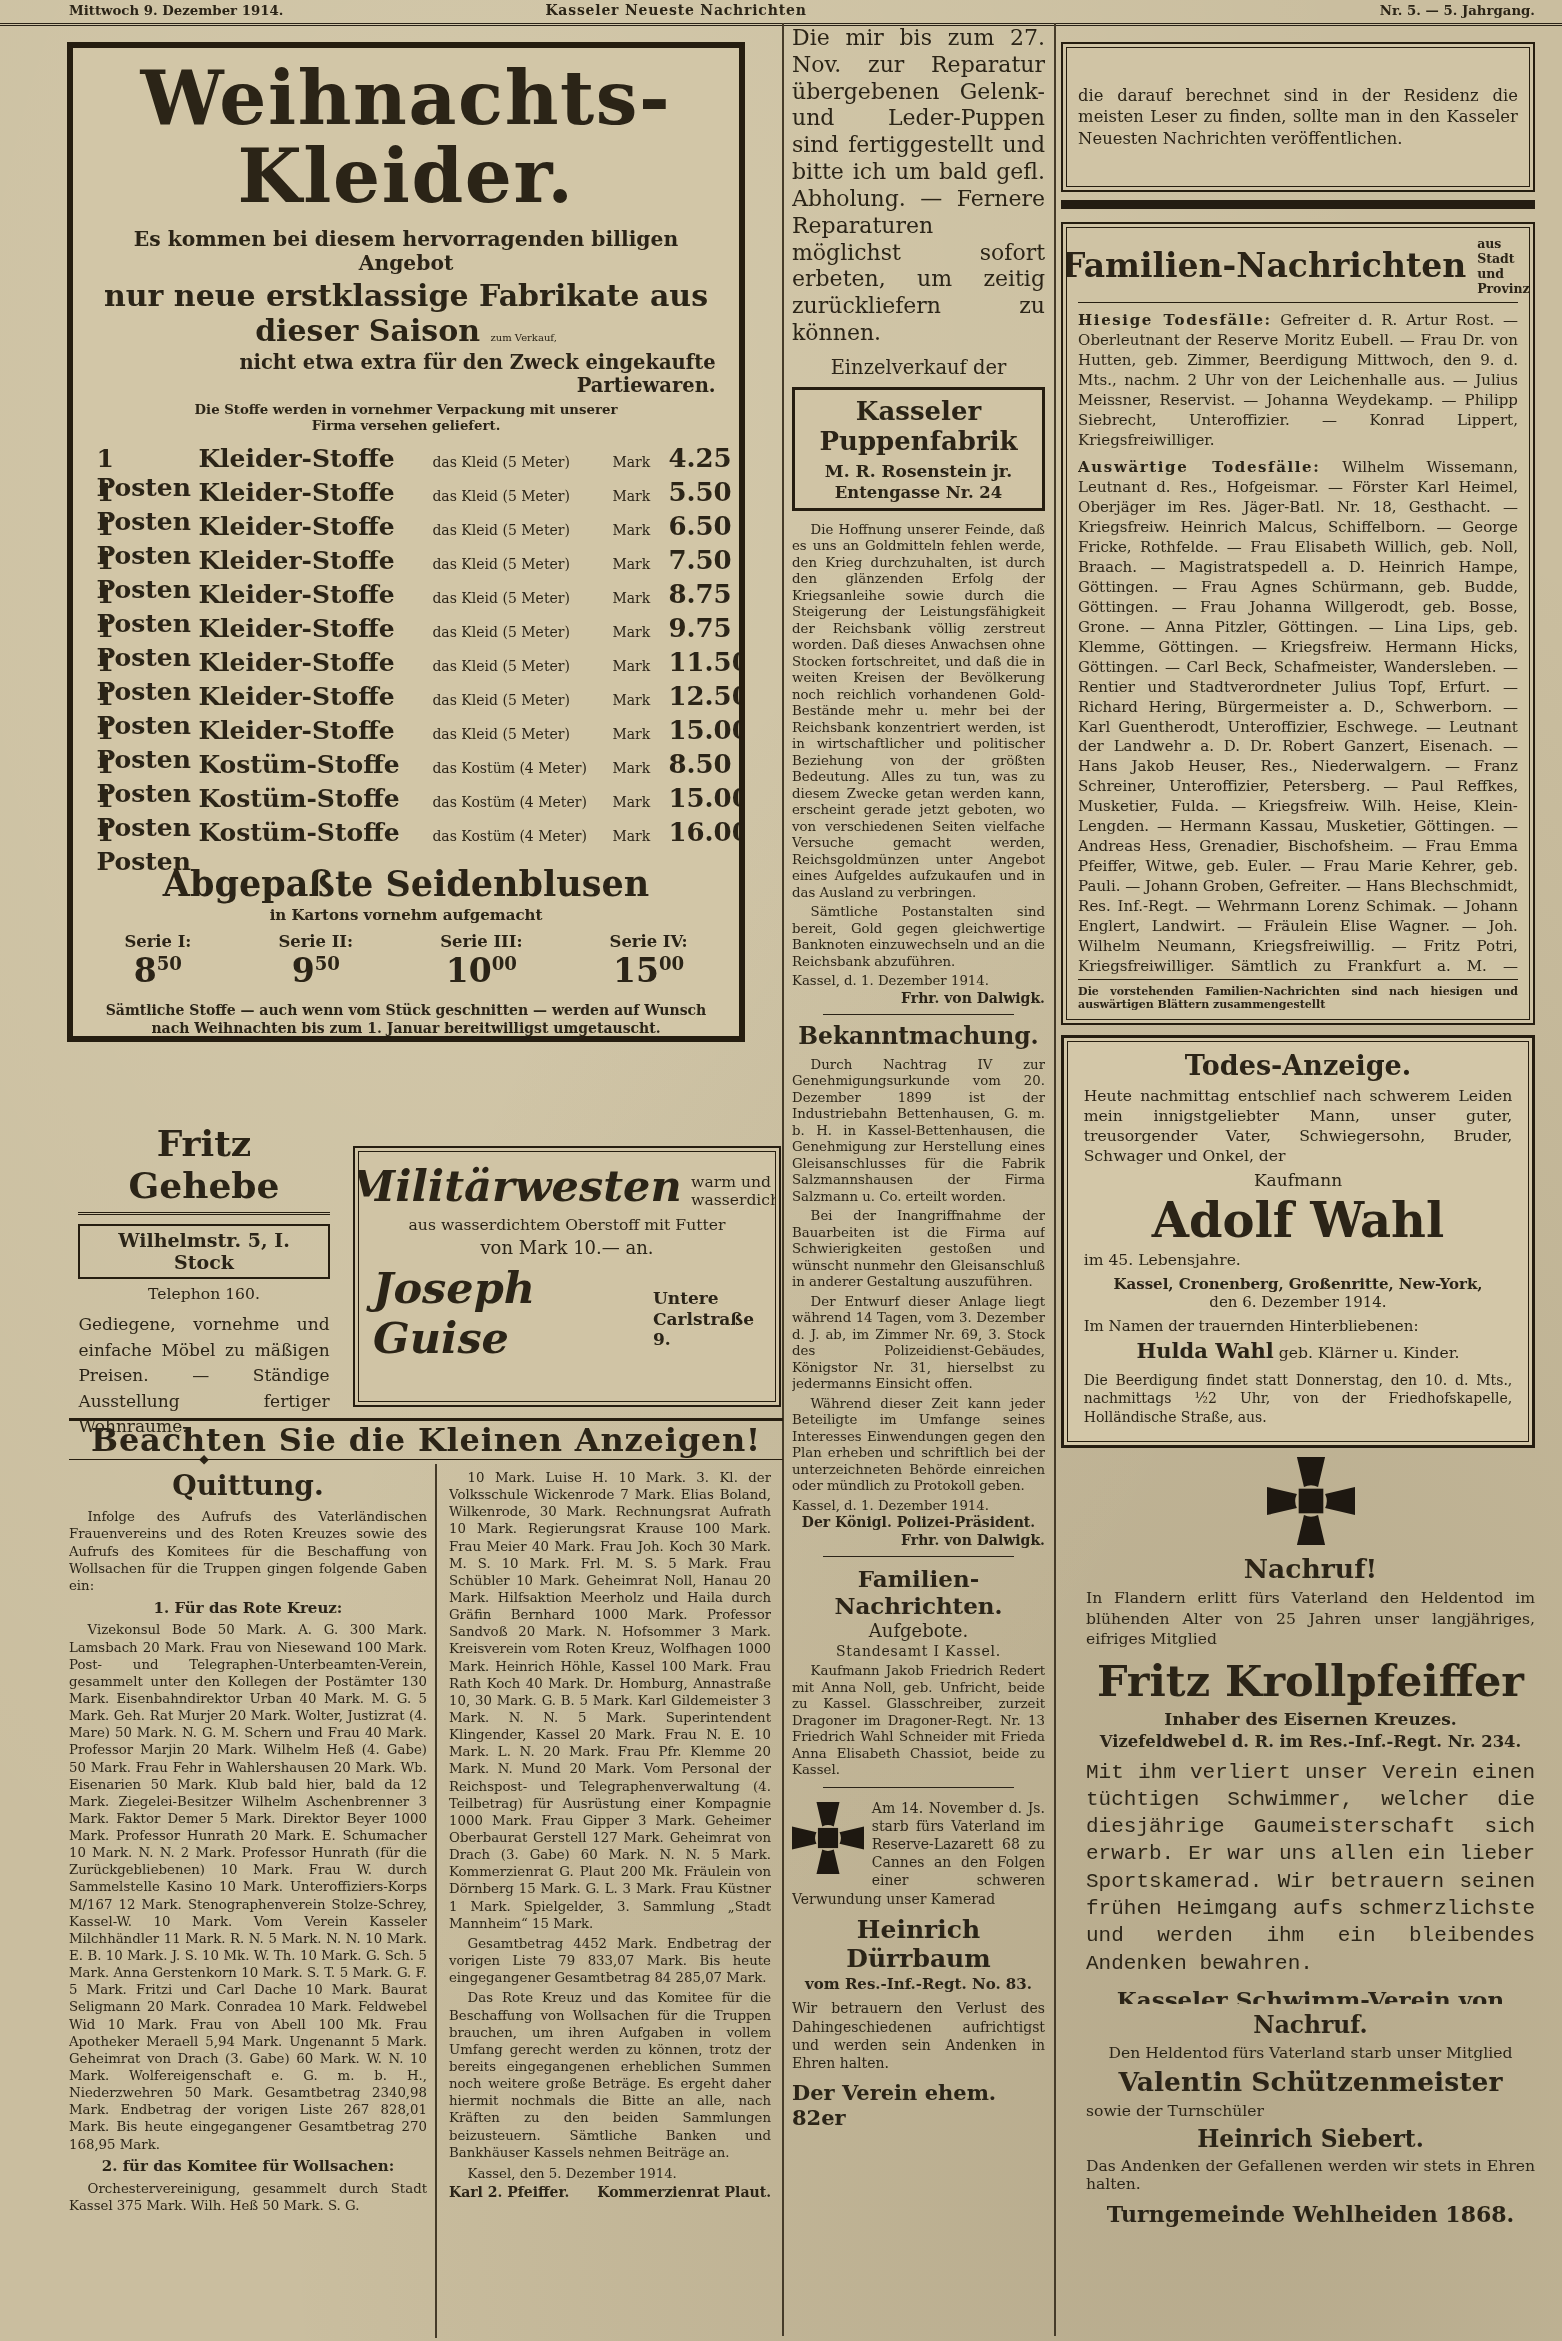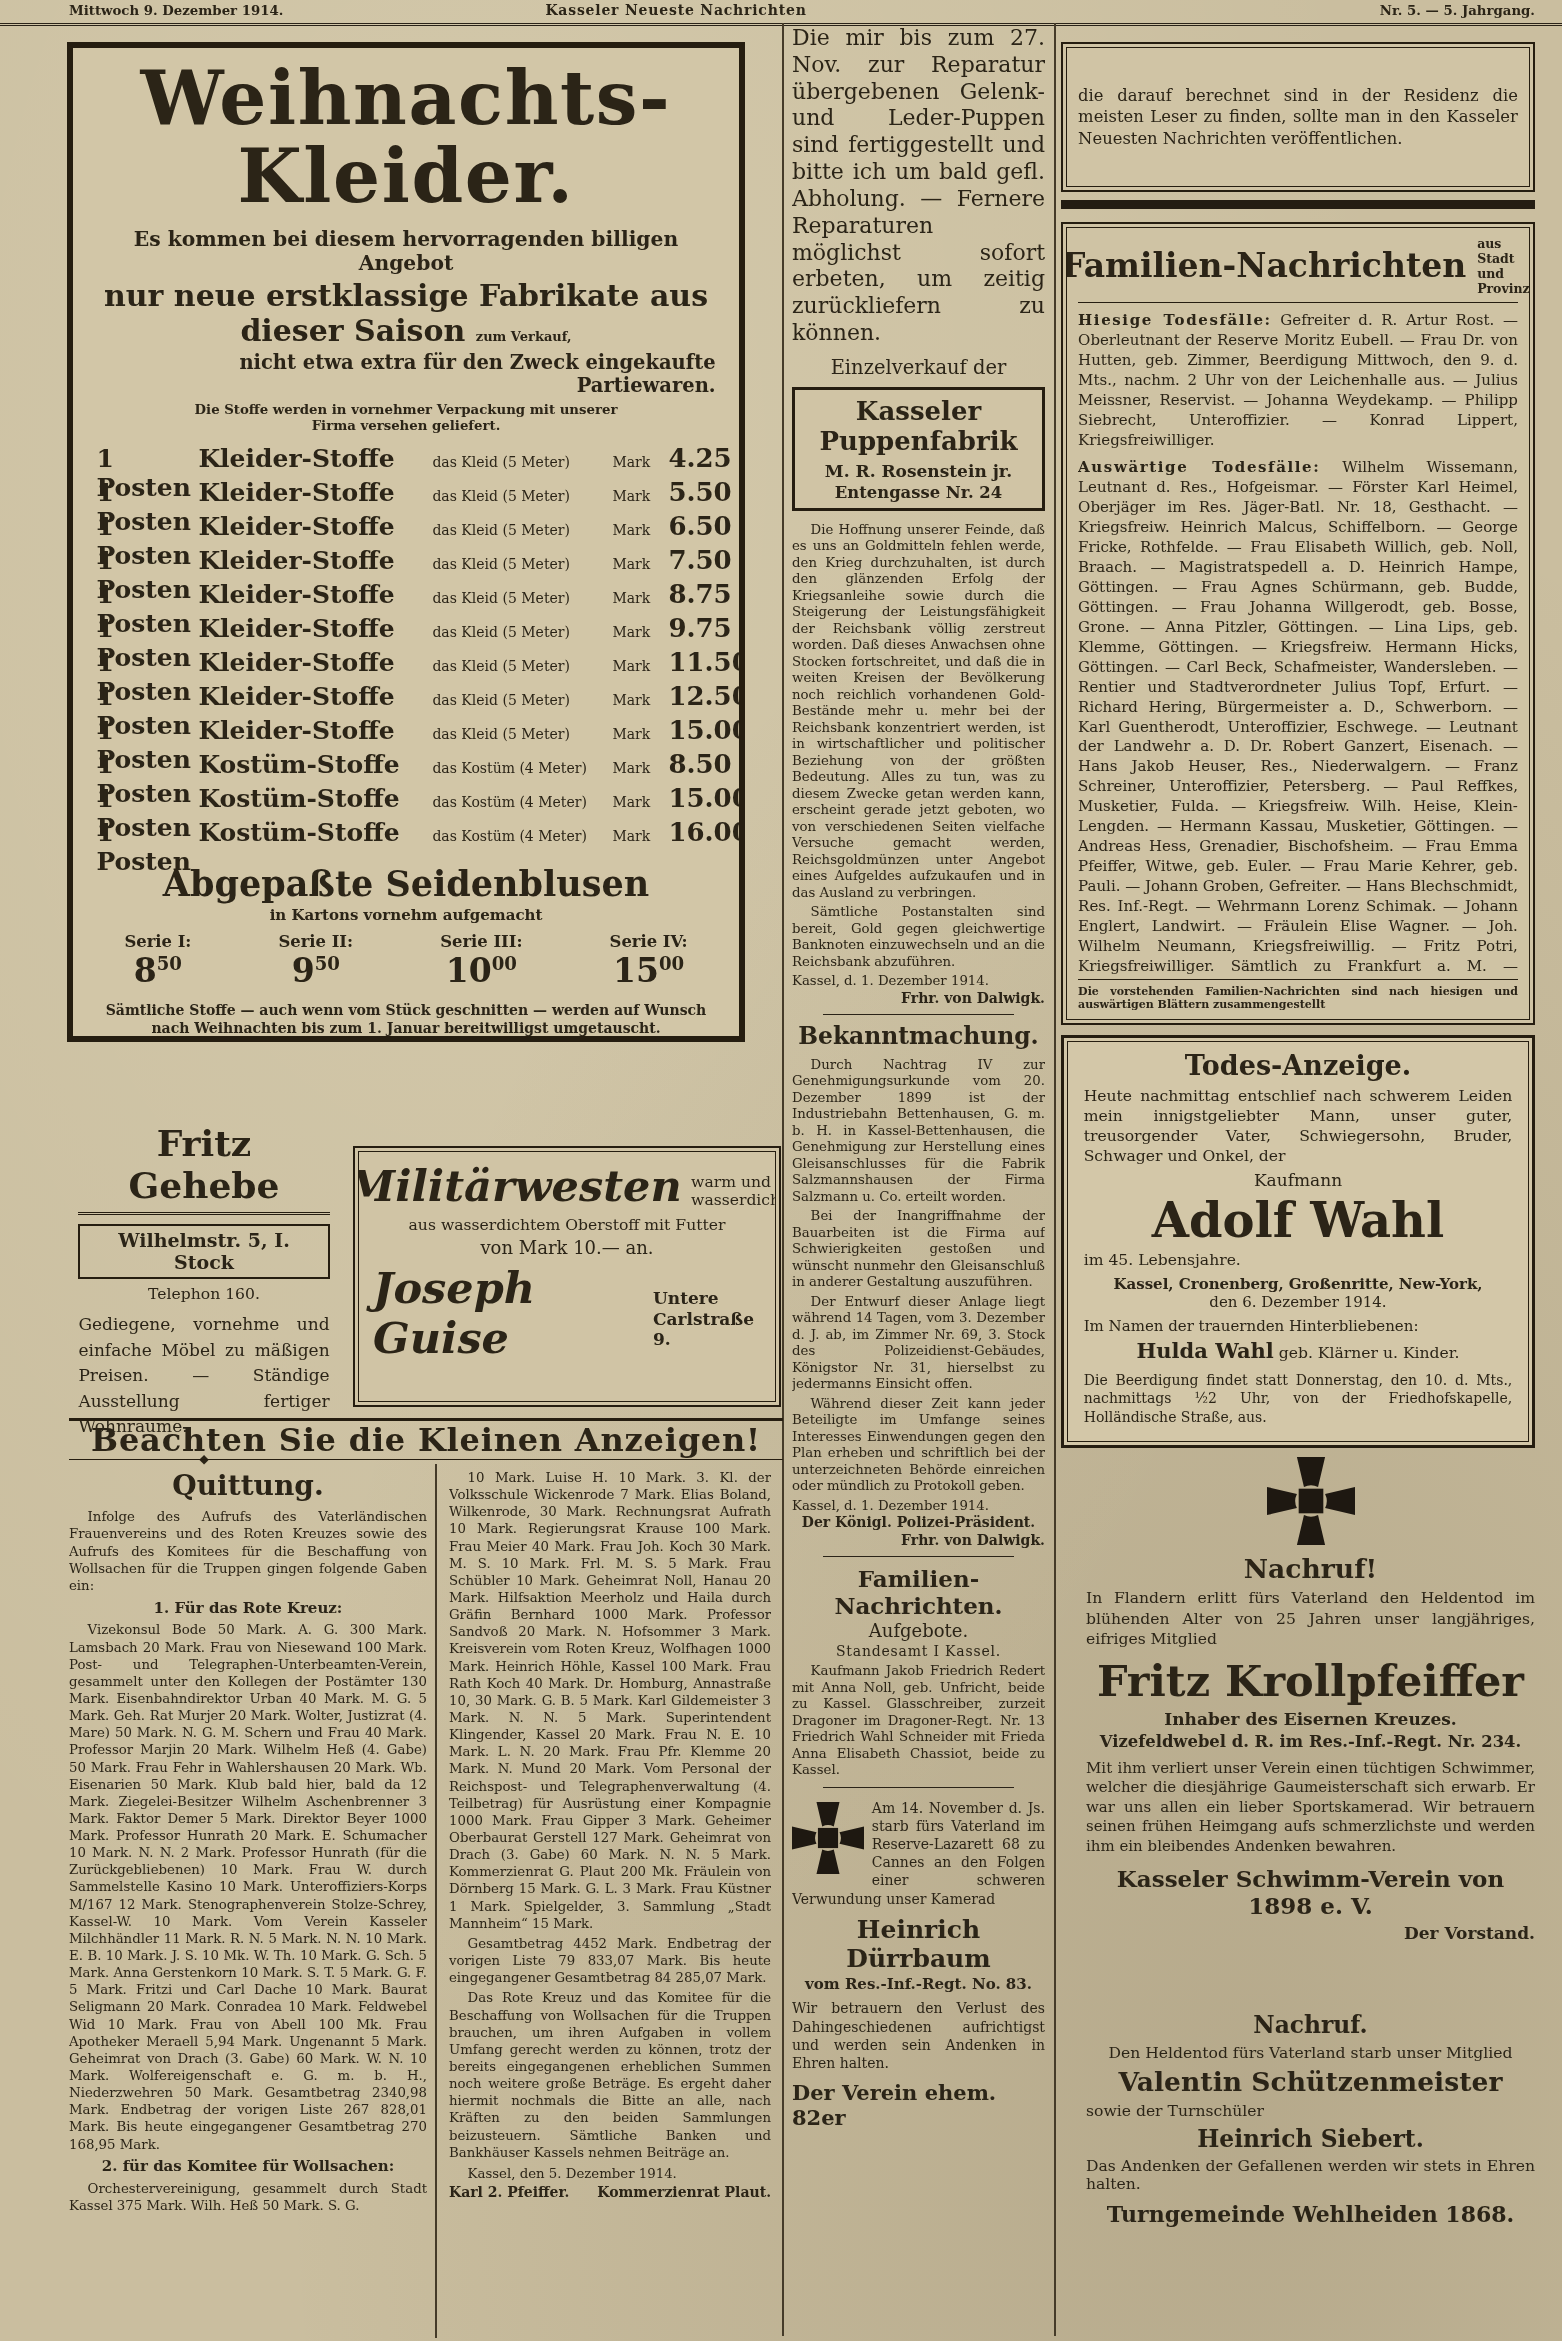--- a/index.html
+++ b/index.html
@@ -25,21 +25,21 @@
   #vr1{left:782px;top:23.4px;height:2313px;}
   #vr2{left:1054px;top:23.4px;height:2313px;}
   #vr3{left:435px;top:1464px;height:874px;}
 
   
   .ad-kleider{position:absolute;left:67px;top:42px;width:678px;height:1000px;box-sizing:border-box;
               border:6.3px solid #251d10;background:#d2c6a7;padding:7.8px 23.4px;overflow:hidden;}
   .ak-title{font-size:74px;text-align:center;letter-spacing:1.6px;line-height:1.05;margin:4.7px 0 11px;}
   .ak-l1{font-size:20.3px;font-weight:bold;text-align:center;margin:3.1px 0;}
   .ak-l2{font-size:30px;font-weight:bold;text-align:center;margin:3.1px 0;}
-  .ak-l2b{font-size:13px;font-weight:bold;text-align:center;}
+  .ak-l2b{font-size:10px;font-weight:normal;text-align:center;}
   .ak-l3{font-size:19.5px;font-weight:bold;text-align:right;margin:3.1px 0;}
   .ak-l4{font-size:13.3px;font-weight:bold;text-align:center;width:70%;margin:4.7px auto 7.8px;line-height:1.25;}
   .ak-rows{margin:6.3px 0 0;}
   .ak-row{display:flex;align-items:baseline;height:34px;}
   .ak-qty{font-size:25px;font-weight:bold;flex:0 0 102px;}
   .ak-name{font-size:25px;font-weight:bold;flex:0 0 234px;}
   .ak-unit{font-size:14px;flex:0 0 180px;}
   .ak-cur{font-size:14px;flex:0 0 56px;}
   .ak-price{font-size:26px;font-weight:bold;margin-left:auto;}
   .ak-blusen{font-size:35px;text-align:center;margin:12.5px 0 1.6px;}
@@ -112,21 +112,21 @@
   .ta-family b{font-size:21px;}
   .ta-funeral{font-size:14px;line-height:1.3;text-align:justify;}
 
   .nachruf1{position:absolute;left:1086px;top:1457px;width:449px;height:547px;overflow:hidden;text-align:center;}
   .cross-big{width:88px;height:88px;margin:0 auto 7.8px;display:block;}
   .n1-title{font-size:26.6px;margin-bottom:4.7px;}
   .n1-intro{font-size:15.6px;line-height:1.3;text-align:justify;}
   .n1-name{font-size:43px;margin:6.3px 0 3.1px;}
   .n1-honor{font-size:17px;font-weight:bold;margin-bottom:3.1px;}
   .n1-rank{font-size:16.4px;font-weight:bold;margin-bottom:7.8px;}
-  .n1-body{font-size:15px;line-height:1.3;text-align:justify;}
+  .n1-body{font-size:21px;line-height:1.3;text-align:justify;font-family:Liberation Mono, monospace;}
   .n1-club{font-size:23px;font-weight:bold;margin-top:9.4px;}
   .n1-sign{font-size:17px;font-weight:bold;text-align:right;margin-top:3.1px;}
 
   .nachruf2{position:absolute;left:1086px;top:2011px;width:449px;height:266px;overflow:hidden;text-align:center;}
   .n2-title{font-size:23.4px;margin-bottom:4.7px;}
   .n2-intro{font-size:15.6px;}
   .n2-name1{font-size:26.6px;margin:4.7px 0;}
   .n2-mid{font-size:15.6px;text-align:left;}
   .n2-name2{font-size:23.4px;margin:4.7px 0;}
   .n2-body{font-size:15.6px;text-align:justify;}

